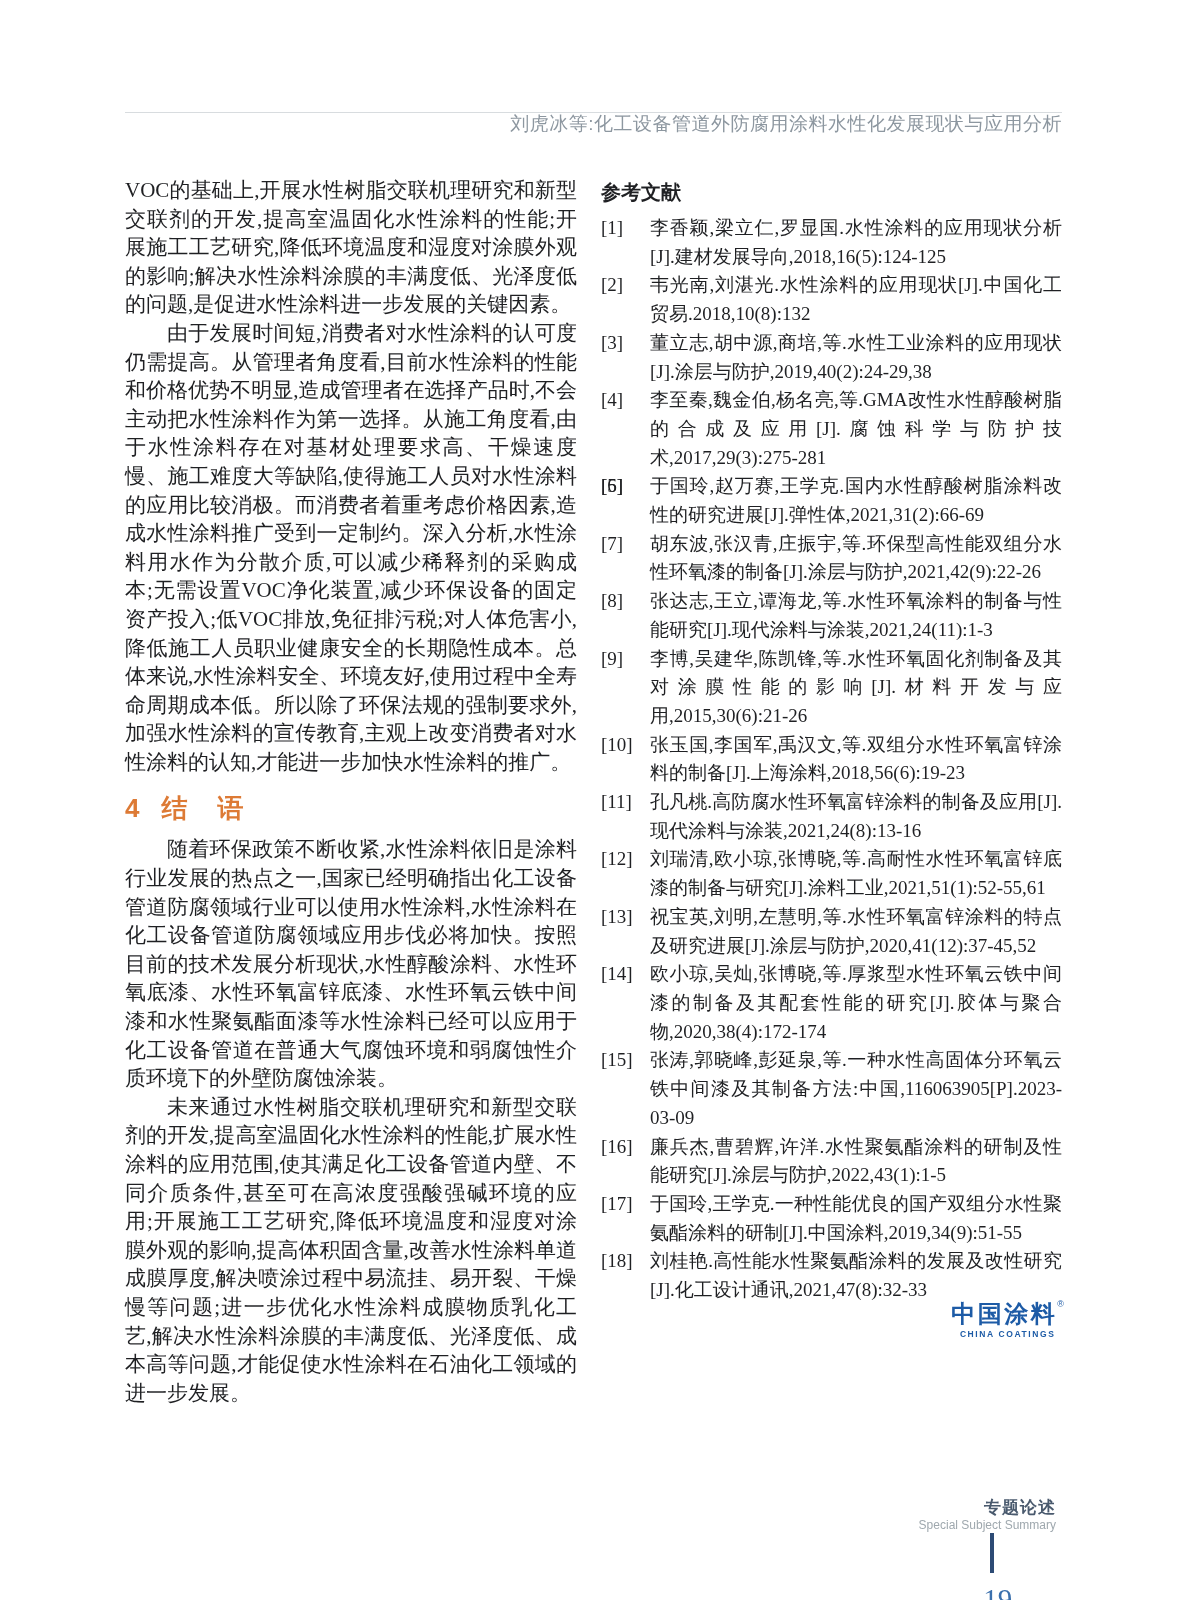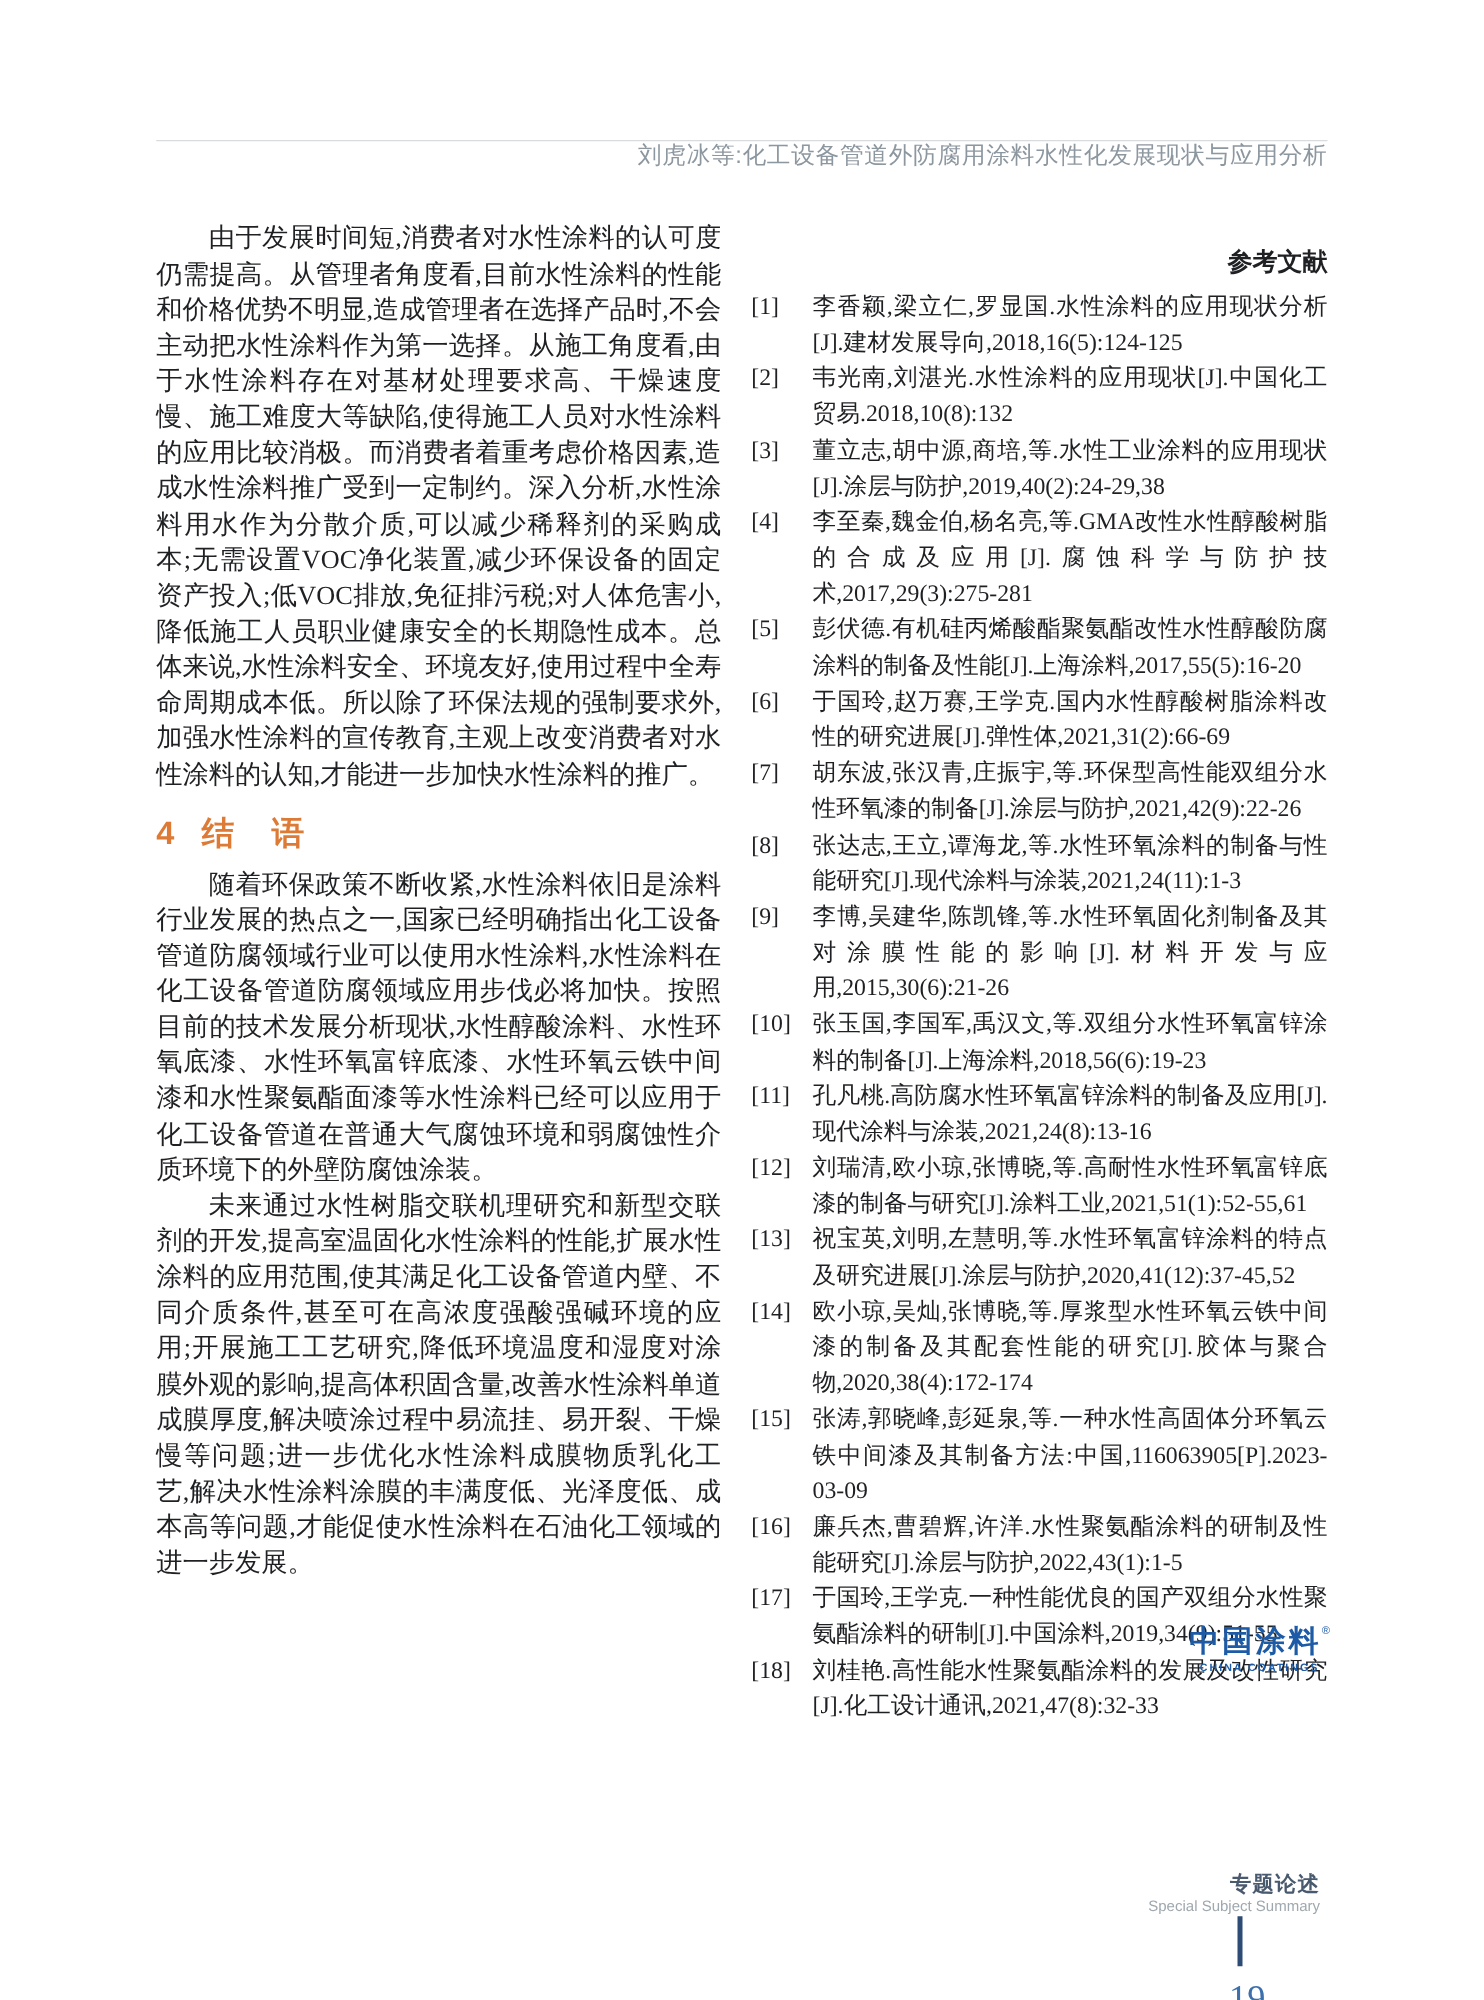--- a/index.html
+++ b/index.html
@@ -34,21 +34,21 @@
   .section-heading{
     margin:17px 0 12px 0;
     font-family:"Liberation Sans","DejaVu Sans",sans-serif;
     font-weight:bold;font-size:26px;line-height:30px;
     color:var(--accent-orange,#dd7a35);
   }
   .section-heading .sec-num{margin-right:22px;}
   .section-heading .sec-title{letter-spacing:2px;text-align:center;}
   .col-right{width:461px;}
   .ref-heading{
-    margin:20px 0 8px 0;text-align:right;
+    margin:2px 0 8px 0;text-align:left;
     font-family:"Liberation Sans","DejaVu Sans",sans-serif;
     font-weight:bold;font-size:20px;line-height:28px;color:#1f2023;
   }
   .ref-list{font-size:19px;line-height:28.7px;}
   .ref-item{position:relative;padding-left:49px;text-align:justify;}
   .ref-num{position:absolute;left:0;top:0;}
   .publisher-logo{
     position:absolute;top:1300px;right:123px;
     text-align:center;color:var(--logo-blue,#1d5ba6);
     font-family:"Liberation Sans","DejaVu Sans",sans-serif;
@@ -83,20 +83,21 @@
 </style>
 </head>
 <body>
 
 <div class="running-head">刘虎冰等:化工设备管道外防腐用涂料水性化发展现状与应用分析</div>
 <div class="header-rule"></div>
 
 <div class="main">
 
   <div class="col-left">
+    <p>VOC的基础上,开展水性树脂交联机理研究和新型交联剂的开发,提高室温固化水性涂料的性能;开展施工工艺研究,降低环境温度和湿度对涂膜外观的影响;解决水性涂料涂膜的丰满度低、光泽度低的问题,是促进水性涂料进一步发展的关键因素。</p>
     <p class="indent">由于发展时间短,消费者对水性涂料的认可度仍需提高。从管理者角度看,目前水性涂料的性能和价格优势不明显,造成管理者在选择产品时,不会主动把水性涂料作为第一选择。从施工角度看,由于水性涂料存在对基材处理要求高、干燥速度慢、施工难度大等缺陷,使得施工人员对水性涂料的应用比较消极。而消费者着重考虑价格因素,造成水性涂料推广受到一定制约。深入分析,水性涂料用水作为分散介质,可以减少稀释剂的采购成本;无需设置VOC净化装置,减少环保设备的固定资产投入;低VOC排放,免征排污税;对人体危害小,降低施工人员职业健康安全的长期隐性成本。总体来说,水性涂料安全、环境友好,使用过程中全寿命周期成本低。所以除了环保法规的强制要求外,加强水性涂料的宣传教育,主观上改变消费者对水性涂料的认知,才能进一步加快水性涂料的推广。</p>
     <h2 class="section-heading">
       <span class="sec-num">4</span><span class="sec-title">结　语</span>
     </h2>
     <p class="indent">随着环保政策不断收紧,水性涂料依旧是涂料行业发展的热点之一,国家已经明确指出化工设备管道防腐领域行业可以使用水性涂料,水性涂料在化工设备管道防腐领域应用步伐必将加快。按照目前的技术发展分析现状,水性醇酸涂料、水性环氧底漆、水性环氧富锌底漆、水性环氧云铁中间漆和水性聚氨酯面漆等水性涂料已经可以应用于化工设备管道在普通大气腐蚀环境和弱腐蚀性介质环境下的外壁防腐蚀涂装。</p>
     <p class="indent">未来通过水性树脂交联机理研究和新型交联剂的开发,提高室温固化水性涂料的性能,扩展水性涂料的应用范围,使其满足化工设备管道内壁、不同介质条件,甚至可在高浓度强酸强碱环境的应用;开展施工工艺研究,降低环境温度和湿度对涂膜外观的影响,提高体积固含量,改善水性涂料单道成膜厚度,解决喷涂过程中易流挂、易开裂、干燥慢等问题;进一步优化水性涂料成膜物质乳化工艺,解决水性涂料涂膜的丰满度低、光泽度低、成本高等问题,才能促使水性涂料在石油化工领域的进一步发展。</p>
   </div>
 
   <div class="col-right">
     <h3 class="ref-heading">参考文献</h3>
@@ -117,21 +118,20 @@
           <span class="ref-text">董立志,胡中源,商培,等.水性工业涂料的应用现状[J].涂层与防护,2019,40(2):24-29,38</span>
         </div>
 
         <div class="ref-item">
           <span class="ref-num">[4]</span>
           <span class="ref-text">李至秦,魏金伯,杨名亮,等.GMA改性水性醇酸树脂的合成及应用[J].腐蚀科学与防护技术,2017,29(3):275-281</span>
         </div>
 
         <div class="ref-item">
           <span class="ref-num">[5]</span>
-          <span class="ref-text">彭伏德.有机硅丙烯酸酯聚氨酯改性水性醇酸防腐涂料的制备及性能[J].上海涂料,2017,55(5):16-20</span>
         </div>
 
         <div class="ref-item">
           <span class="ref-num">[6]</span>
           <span class="ref-text">于国玲,赵万赛,王学克.国内水性醇酸树脂涂料改性的研究进展[J].弹性体,2021,31(2):66-69</span>
         </div>
 
         <div class="ref-item">
           <span class="ref-num">[7]</span>
           <span class="ref-text">胡东波,张汉青,庄振宇,等.环保型高性能双组分水性环氧漆的制备[J].涂层与防护,2021,42(9):22-26</span>

